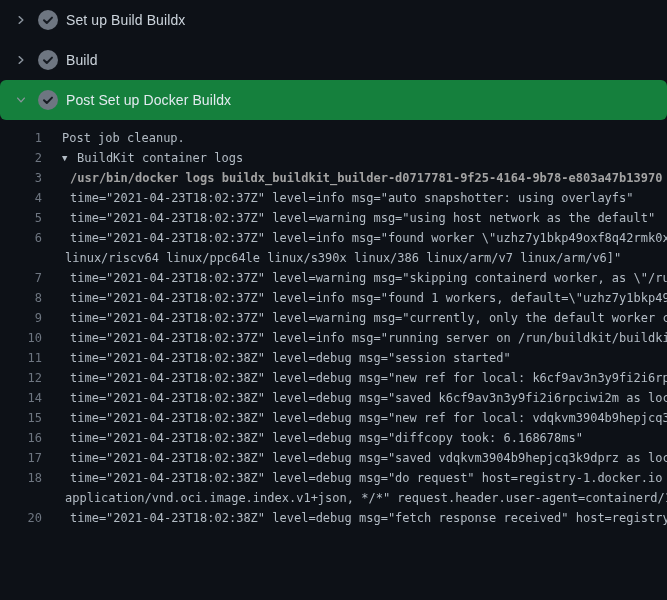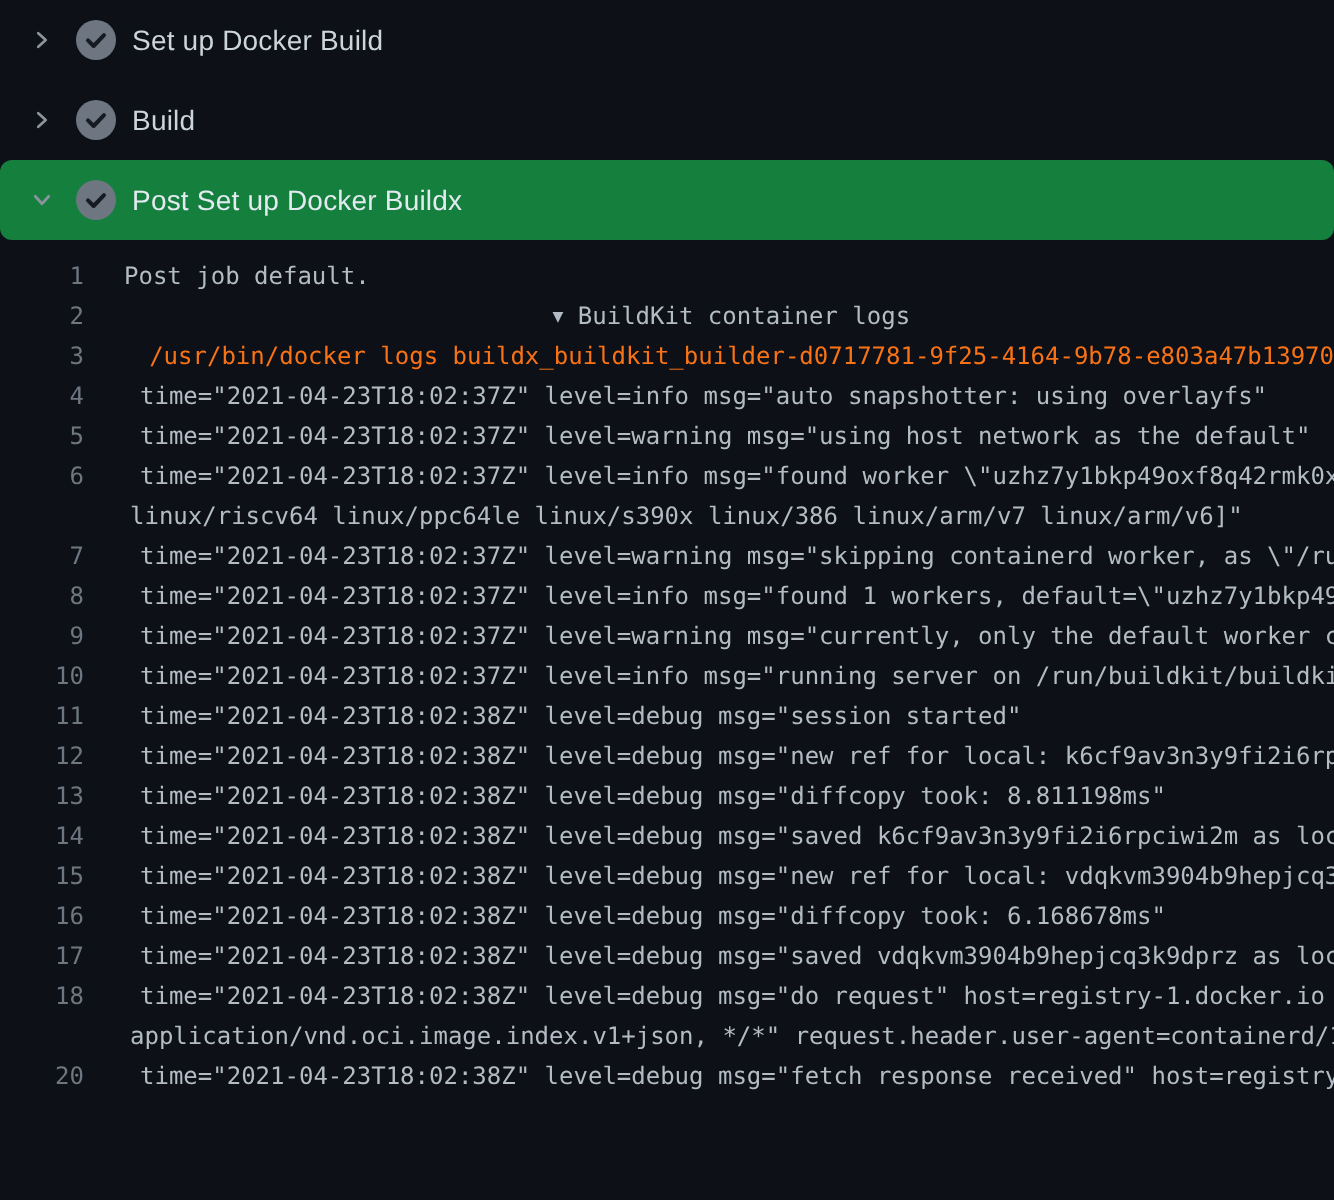--- a/index.html
+++ b/index.html
@@ -59,22 +59,22 @@
   }
   .lt {
     white-space: pre;
     overflow: hidden;
     color: #b3bcc5;
     flex: 1 1 auto;
   }
   .log-row.plain .lt, .log-row.group .lt { padding-left: 20px; }
   .log-row.logline .lt, .log-row.command .lt { padding-left: 28px; }
   .log-row.wrap .lt { padding-left: 23px; }
-  .log-row.command .lt { color: #f97316; font-weight: normal; text-align: right; }
-  .log-row.group .lt { cursor: pointer; text-align: center; }
+  .log-row.command .lt { color: #a3a3a3; font-weight: bold; }
+  .log-row.group .lt { cursor: pointer; }
   .tri {
     display: inline-block;
     font-size: 9px;
     width: 10px;
     margin-right: 5px;
     transform: translateY(-1px);
     color: #b3bcc5;
   }
 </style>
 </head>
@@ -86,21 +86,21 @@
         <svg width="12" height="12" viewBox="0 0 16 16">
           <path d="M5.5 3.5 L10.5 8 L5.5 12.5" fill="none" stroke="#8b949e" stroke-width="1.8" stroke-linecap="round" stroke-linejoin="round"></path>
         </svg>
       </span>
       <span class="check">
         <svg width="20" height="20" viewBox="0 0 20 20">
           <circle cx="10" cy="10" r="10" fill="#6e7681"></circle>
           <path d="M6 10.2 L8.8 13 L14 7.6" fill="none" stroke="#161b22" stroke-width="2" stroke-linecap="round" stroke-linejoin="round"></path>
         </svg>
       </span>
-      <span class="title">Set up Docker Build</span>
+      <span class="title">Set up Build Buildx</span>
     </div>
     <div class="section">
       <span class="chev">
         <svg width="12" height="12" viewBox="0 0 16 16">
           <path d="M5.5 3.5 L10.5 8 L5.5 12.5" fill="none" stroke="#8b949e" stroke-width="1.8" stroke-linecap="round" stroke-linejoin="round"></path>
         </svg>
       </span>
       <span class="check">
         <svg width="20" height="20" viewBox="0 0 20 20">
           <circle cx="10" cy="10" r="10" fill="#6e7681"></circle>
@@ -120,21 +120,21 @@
           <circle cx="10" cy="10" r="10" fill="#6e7681"></circle>
           <path d="M6 10.2 L8.8 13 L14 7.6" fill="none" stroke="#161b22" stroke-width="2" stroke-linecap="round" stroke-linejoin="round"></path>
         </svg>
       </span>
       <span class="title">Post Set up Docker Buildx</span>
     </div>
   </div>
 <div class="log">
     <div class="log-row plain">
       <span class="ln">1</span>
-      <span class="lt">Post job default.</span>
+      <span class="lt">Post job cleanup.</span>
     </div>
     <div class="log-row group">
       <span class="ln">2</span>
       <span class="lt"><span class="tri">▼</span><span>BuildKit container logs</span></span>
     </div>
     <div class="log-row command">
       <span class="ln">3</span>
       <span class="lt">/usr/bin/docker logs buildx_buildkit_builder-d0717781-9f25-4164-9b78-e803a47b13970</span>
     </div>
     <div class="log-row logline">
@@ -171,24 +171,20 @@
     </div>
     <div class="log-row logline">
       <span class="ln">11</span>
       <span class="lt">time="2021-04-23T18:02:38Z" level=debug msg="session started"</span>
     </div>
     <div class="log-row logline">
       <span class="ln">12</span>
       <span class="lt">time="2021-04-23T18:02:38Z" level=debug msg="new ref for local: k6cf9av3n3y9fi2i6rpc</span>
     </div>
     <div class="log-row logline">
-      <span class="ln">13</span>
-      <span class="lt">time="2021-04-23T18:02:38Z" level=debug msg="diffcopy took: 8.811198ms"</span>
-    </div>
-    <div class="log-row logline">
       <span class="ln">14</span>
       <span class="lt">time="2021-04-23T18:02:38Z" level=debug msg="saved k6cf9av3n3y9fi2i6rpciwi2m as loca</span>
     </div>
     <div class="log-row logline">
       <span class="ln">15</span>
       <span class="lt">time="2021-04-23T18:02:38Z" level=debug msg="new ref for local: vdqkvm3904b9hepjcq3k</span>
     </div>
     <div class="log-row logline">
       <span class="ln">16</span>
       <span class="lt">time="2021-04-23T18:02:38Z" level=debug msg="diffcopy took: 6.168678ms"</span>

